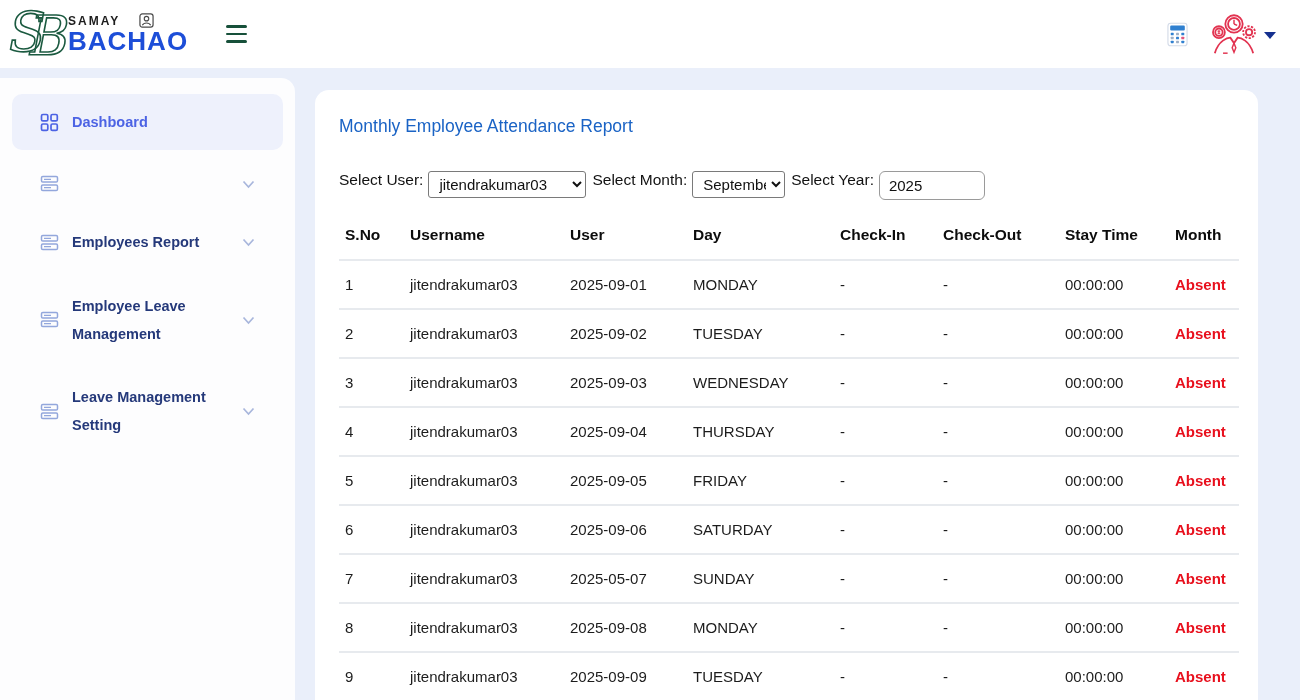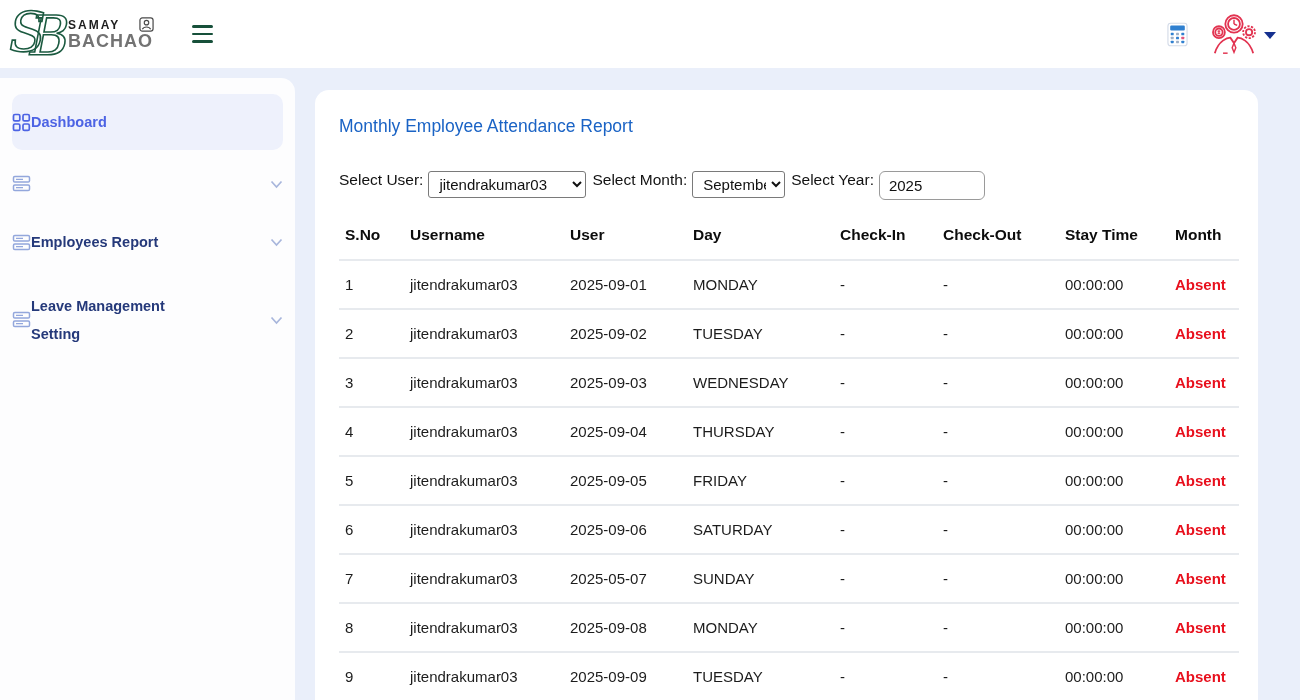--- a/index.html
+++ b/index.html
@@ -18,42 +18,42 @@
     align-items: center;
     padding: 0 18px 0 8px;
   }
   .logo-area { display: flex; align-items: center; }
   .logo-mono { margin-top: -4px; }
   .logo-text { display: flex; flex-direction: column; line-height: 1.05; margin-left: -6px; }
   .logo-line1 {
     font-size: 12px; font-weight: bold; letter-spacing: 2px; color: #1d1d1d;
     display: flex; align-items: flex-end; gap: 19px;
   }
-  .logo-line2 { font-size: 18px; font-weight: 800; letter-spacing: 1px; color: #737373; }
+  .logo-line2 { font-size: 26px; font-weight: 800; letter-spacing: 1px; color: #1d4ed8; }
   .hamburger {
     margin-left: 34px; background: none; border: none; cursor: pointer;
     display: flex; flex-direction: column; gap: 5px; padding: 4px;
   }
   .hamburger span { display: block; width: 21px; height: 2.4px; background: #17503a; border-radius: 2px; }
   .topbar-right { margin-left: auto; display: flex; align-items: center; gap: 20px; padding-right: 6px; }
   .profile-wrap { display: flex; align-items: center; gap: 7px; cursor: pointer; }
   .caret-down {
     width: 0; height: 0; border-left: 6px solid transparent; border-right: 6px solid transparent;
     border-top: 7px solid #15308f; margin-top: 2px;
   }
 
   
   .layout { display: flex; height: 632px; }
   .sidebar {
     width: 295px; margin-top: 10px; background: #fdfdfe;
     border-radius: 0 14px 0 0; padding: 16px 12px; flex-shrink: 0; height: 622px;
   }
   .side-item {
-    display: flex; align-items: center; 
-    padding: 11px 0; margin-bottom: 13px; border-radius: 10px; cursor: pointer;
+    display: flex; align-items: center; gap: 13px;
+    padding: 11px 28px; margin-bottom: 13px; border-radius: 10px; cursor: pointer;
   }
   .side-item .label {
     font-size: 14.5px; font-weight: bold; color: #25397a; line-height: 1.95; width: 168px;
   }
   .side-item.active { background: #eef1fc; padding-top: 14px; padding-bottom: 14px; }
   .side-item.active .label { color: #4c63e4; width: auto; }
   .side-item .chev { margin-left: auto; flex-shrink: 0; }
   .side-icon { flex-shrink: 0; display: flex; align-items: center; }
 
   .content { flex: 1; padding: 22px 42px 0 20px; }
@@ -198,20 +198,35 @@
         </svg>
       </span>
       <span class="label">Employees Report</span>
       <span class="chev">
         <svg width="13" height="9" viewBox="0 0 13 9" fill="none" stroke="#a8b6dc" stroke-width="1.7">
             <path d="M1.5 1.5 L6.5 7 L11.5 1.5"></path>
           </svg>
       </span>
     </div>
 
+    <div class="side-item">
+      <span class="side-icon">
+        <svg width="19" height="19" viewBox="0 0 19 19" fill="none" stroke="#93a7dc" stroke-width="1.5">
+          <rect x="1.5" y="2.5" width="16" height="5.6" rx="1.3"></rect>
+          <rect x="1.5" y="10.9" width="16" height="5.6" rx="1.3"></rect>
+          <path d="M4 5.3 h7 M4 13.7 h7" stroke-width="1.2"></path>
+        </svg>
+      </span>
+      <span class="label">Employee Leave Management</span>
+      <span class="chev">
+        <svg width="13" height="9" viewBox="0 0 13 9" fill="none" stroke="#a8b6dc" stroke-width="1.7">
+            <path d="M1.5 1.5 L6.5 7 L11.5 1.5"></path>
+          </svg>
+      </span>
+    </div>
 
     <div class="side-item">
       <span class="side-icon">
         <svg width="19" height="19" viewBox="0 0 19 19" fill="none" stroke="#93a7dc" stroke-width="1.5">
           <rect x="1.5" y="2.5" width="16" height="5.6" rx="1.3"></rect>
           <rect x="1.5" y="10.9" width="16" height="5.6" rx="1.3"></rect>
           <path d="M4 5.3 h7 M4 13.7 h7" stroke-width="1.2"></path>
         </svg>
       </span>
       <span class="label">Leave Management Setting</span>

